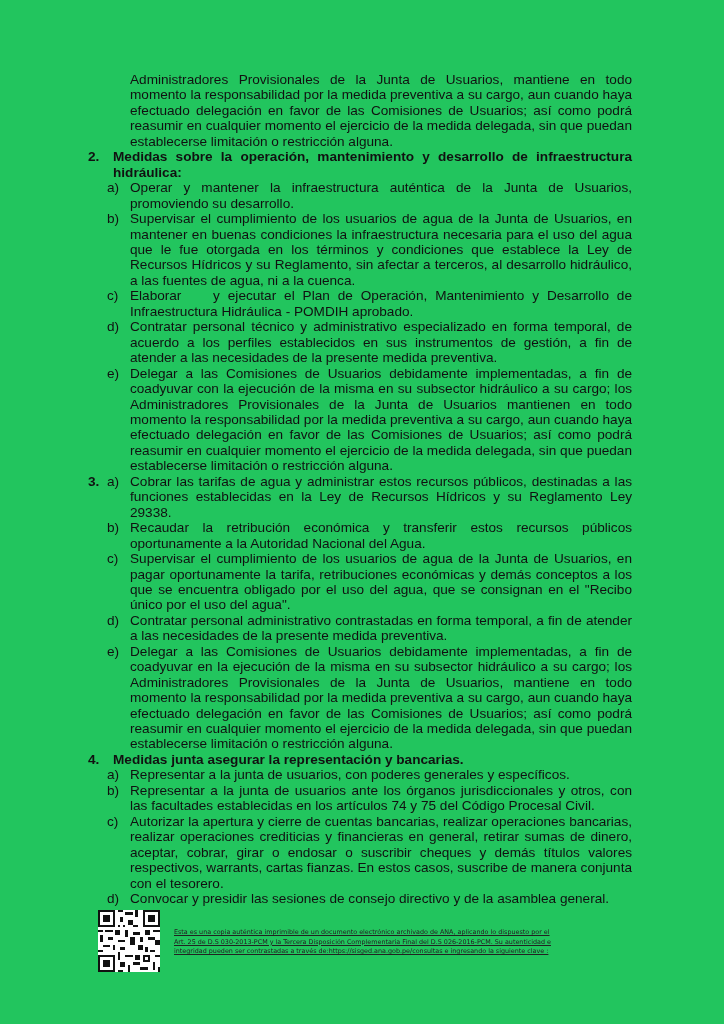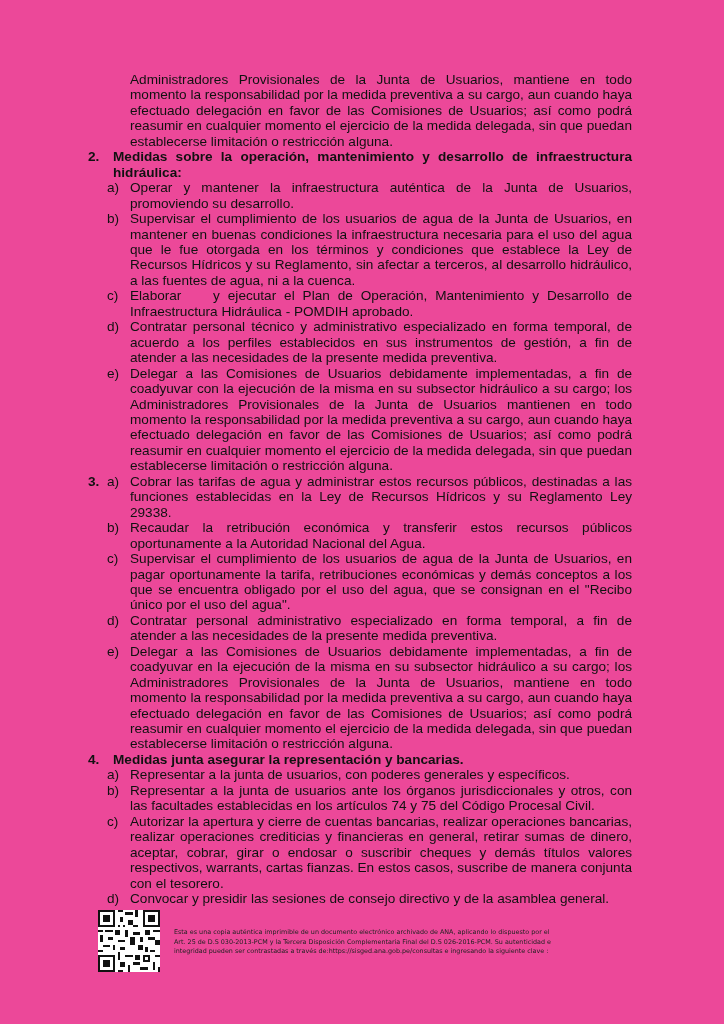--- a/index.html
+++ b/index.html
@@ -1,19 +1,19 @@
 <!DOCTYPE html>
 <html><head>
 <meta charset="utf-8">
 <style>
   html, body { margin: 0; padding: 0; background: #ffffff; }
   body { width: 724px; height: 1024px; position: relative; overflow: hidden; }
   .page {
     position: absolute; left: 0; top: 0; width: 724px; height: 1024px;
-    background: #ec4899; color: #111111;
+    background: #22c55e; color: #111111;
     font-family: "Liberation Sans", sans-serif;
   }
   .content {
     position: absolute; left: 86px; top: 72px; width: 546px;
     font-size: 13.6px; line-height: 15.45px;
   }
   .para { text-align: justify; margin: 0; }
   .cont { padding-left: 44px; }
   .section { position: relative; margin: 0; }
   .sec-head { position: relative; padding-left: 27px; font-weight: bold; text-align: justify; }
@@ -21,20 +21,21 @@
   .item { position: relative; padding-left: 44px; text-align: justify; }
   .item-letter { position: absolute; left: 21px; top: 0; }
   .footer {
     position: absolute; left: 98px; top: 910px; width: 540px; height: 66px;
   }
   .qr { position: absolute; left: 0; top: 0; width: 62px; height: 62px; }
   .footer-text {
     position: absolute; left: 76px; top: 18px; width: 455px;
     font-family: "DejaVu Sans", sans-serif; font-size: 6.4px; line-height: 9.6px; color: #222;
     white-space: nowrap;
+    text-decoration: underline;
   }
 </style>
 </head>
 <body>
 
 <div class="page">
   <div class="content">
 
     <p class="para cont">Administradores Provisionales  de la Junta de Usuarios,  mantiene en todo  momento la responsabilidad por la medida preventiva a su cargo, aun cuando haya efectuado delegación en favor de las Comisiones de Usuarios; así como podrá reasumir en cualquier momento el ejercicio de la medida delegada, sin que puedan establecerse limitación o restricción alguna.</p>
 
@@ -50,21 +51,21 @@
       <div class="item"><span class="item-letter">e)</span><span>Delegar a las  Comisiones de Usuarios debidamente  implementadas,  a fin  de coadyuvar con la ejecución de la misma en su subsector hidráulico a su cargo; los Administradores Provisionales de la Junta de Usuarios mantienen en todo  momento la responsabilidad por la medida preventiva a su cargo, aun cuando haya efectuado delegación  en favor de las Comisiones de Usuarios; así como podrá reasumir en cualquier momento el ejercicio de la medida delegada,  sin que puedan establecerse limitación o restricción alguna.</span></div>
     </div>
 
     <div class="section">
       <div class="sec-head">
         <span class="sec-num">3.</span>
       </div>
       <div class="item"><span class="item-letter">a)</span><span>Cobrar las tarifas de agua y administrar estos recursos públicos, destinadas a las funciones establecidas en la Ley de Recursos Hídricos y su Reglamento Ley 29338.</span></div>
       <div class="item"><span class="item-letter">b)</span><span>Recaudar la retribución económica y transferir estos recursos públicos oportunamente a la Autoridad Nacional del Agua.</span></div>
       <div class="item"><span class="item-letter">c)</span><span>Supervisar el cumplimiento de los usuarios de agua de la Junta de Usuarios, en pagar oportunamente la tarifa, retribuciones económicas y demás conceptos a los que se encuentra obligado por el uso del agua, que se consignan en el "Recibo único por el uso del agua".</span></div>
-      <div class="item"><span class="item-letter">d)</span><span>Contratar personal administrativo especializado en forma temporal, a fin de atender a las necesidades de la presente medida preventiva.</span></div>
+      <div class="item"><span class="item-letter">d)</span><span>Contratar personal administrativo contrastadas en forma temporal, a fin de atender a las necesidades de la presente medida preventiva.</span></div>
       <div class="item"><span class="item-letter">e)</span><span>Delegar a las  Comisiones de Usuarios debidamente implementadas,  a fin de coadyuvar en la ejecución de la misma en su subsector hidráulico a su cargo; los Administradores Provisionales de la Junta de Usuarios,  mantiene en todo momento la responsabilidad por la medida preventiva a su cargo, aun cuando haya efectuado delegación en favor de las Comisiones de Usuarios; así como podrá reasumir en cualquier momento el ejercicio de la medida delegada, sin que puedan establecerse limitación o restricción alguna.</span></div>
     </div>
 
     <div class="section">
       <div class="sec-head">
         <span class="sec-num">4.</span>
         <span>Medidas junta asegurar la representación y bancarias.</span>
       </div>
       <div class="item"><span class="item-letter">a)</span><span>Representar a la junta de usuarios, con poderes generales y específicos.</span></div>
       <div class="item"><span class="item-letter">b)</span><span>Representar a la junta de usuarios ante los órganos jurisdiccionales y otros, con las facultades establecidas en los artículos 74 y 75 del Código Procesal Civil.</span></div>

